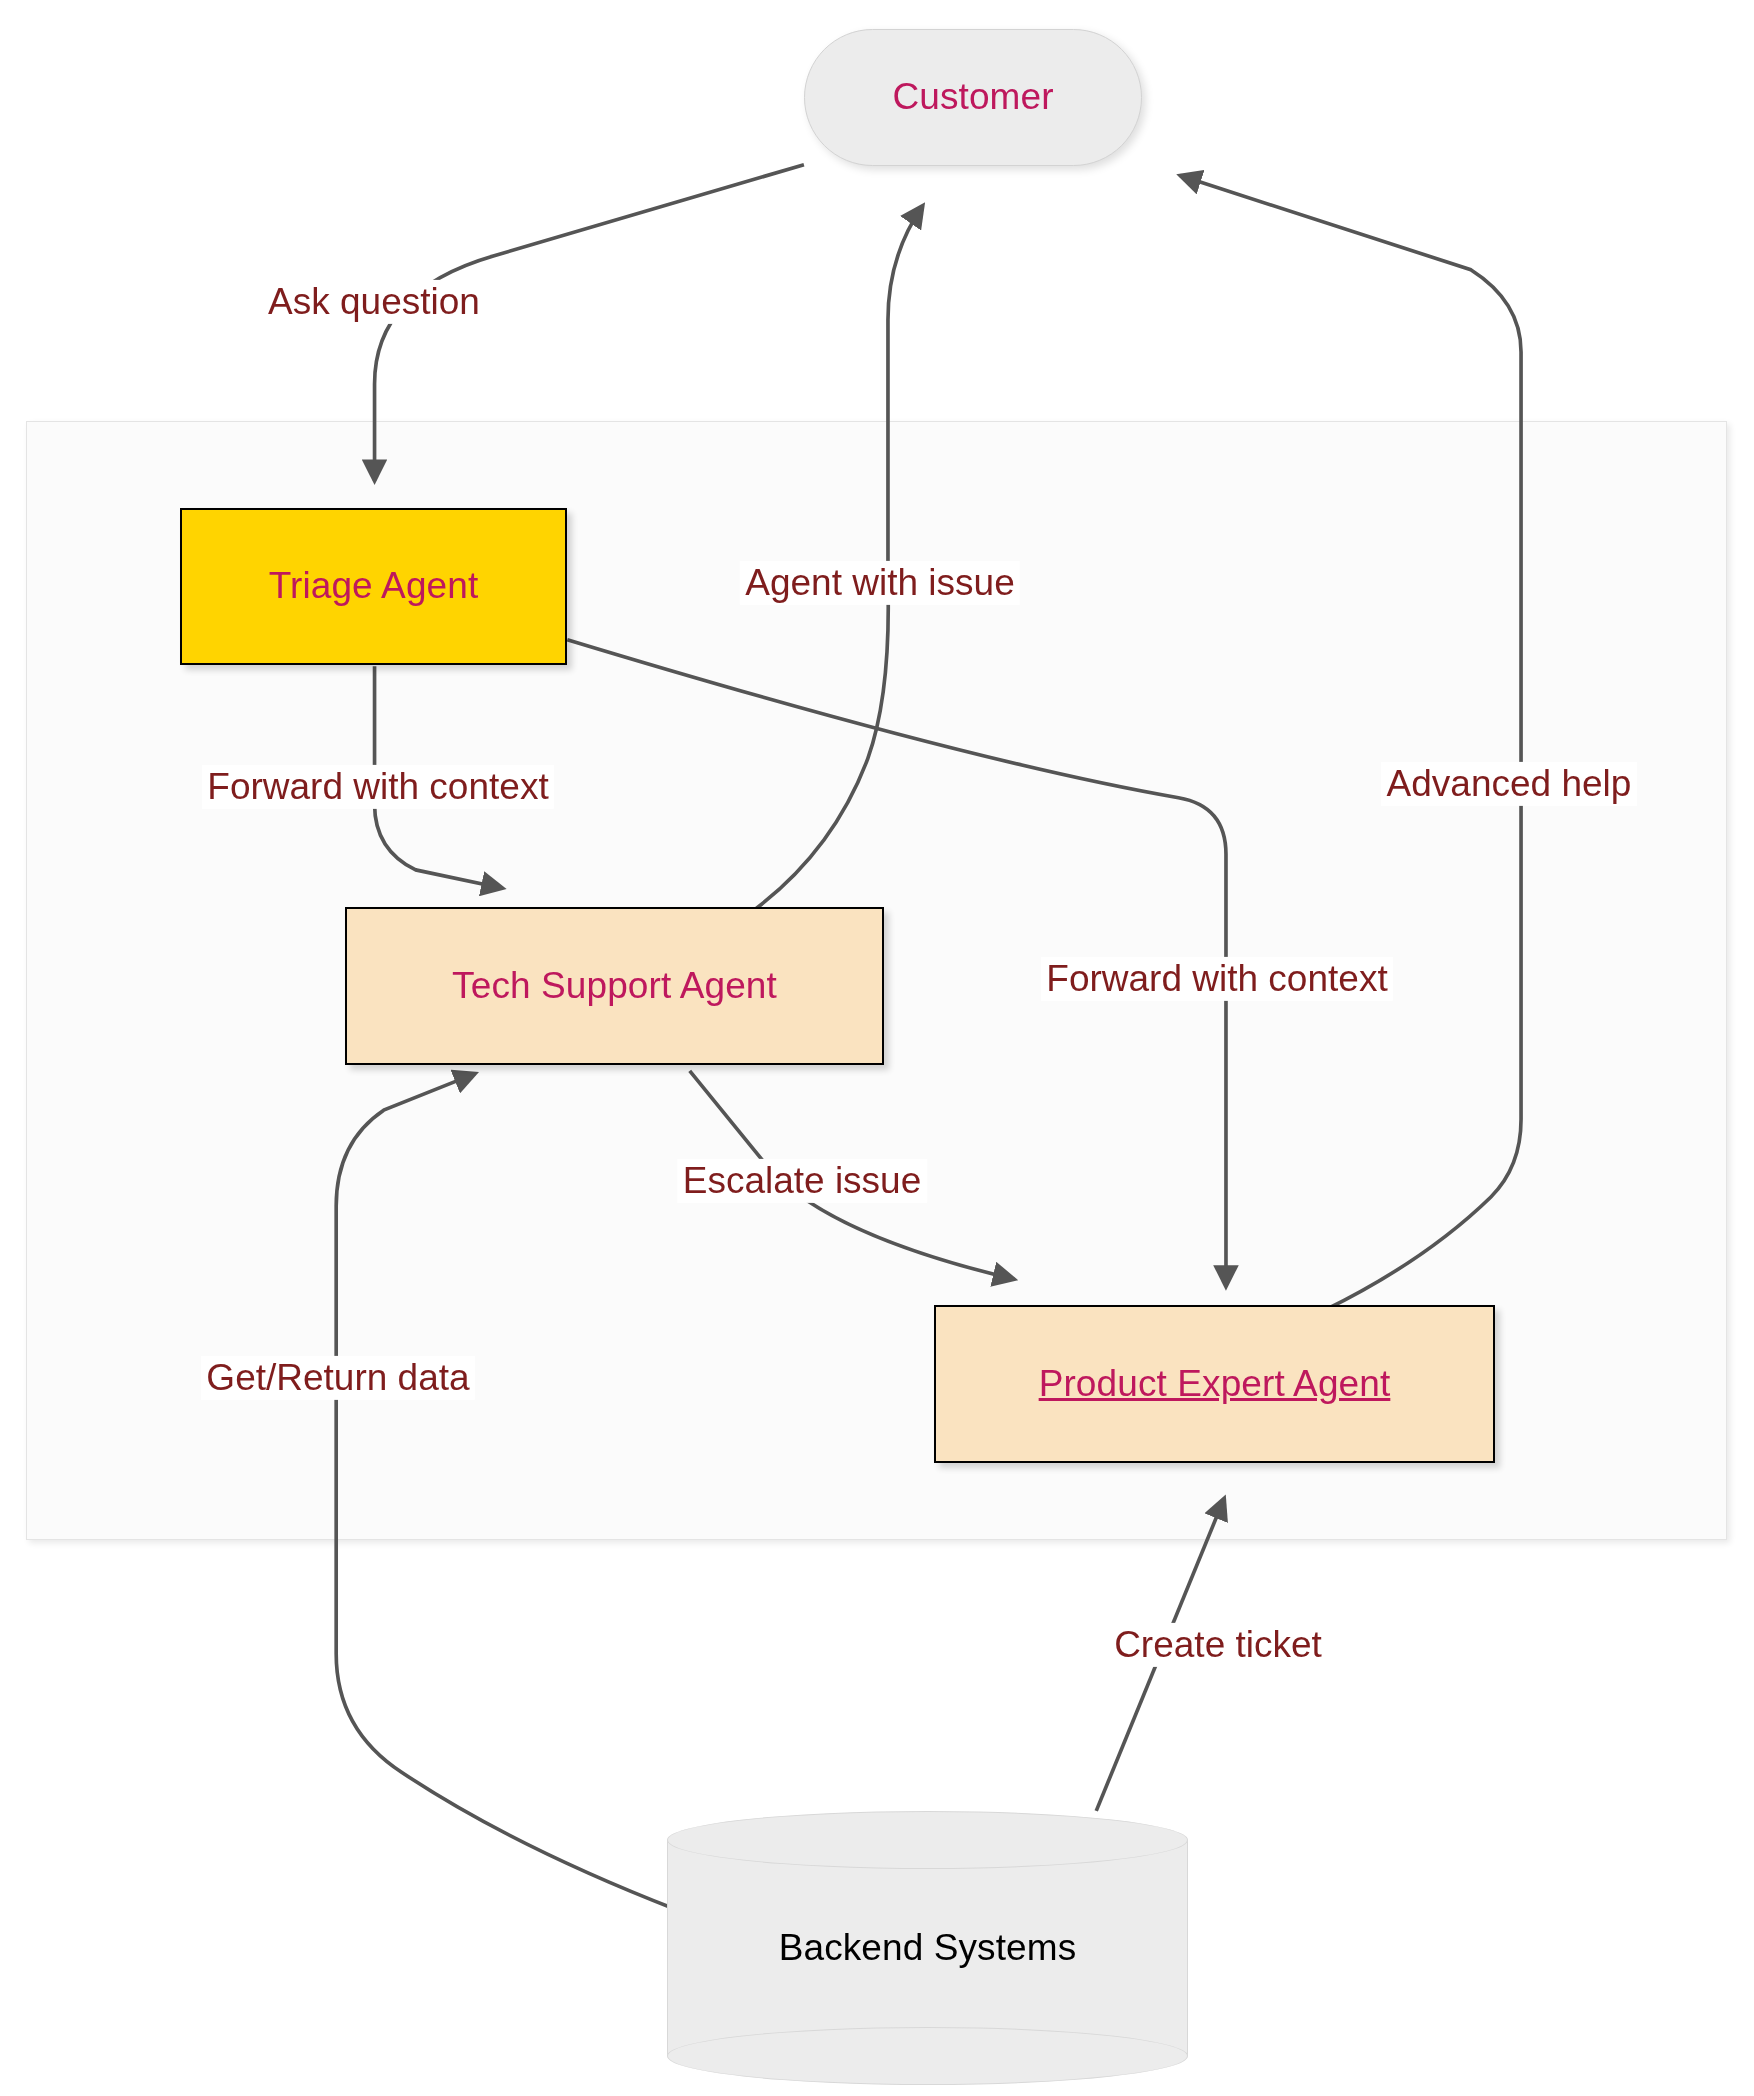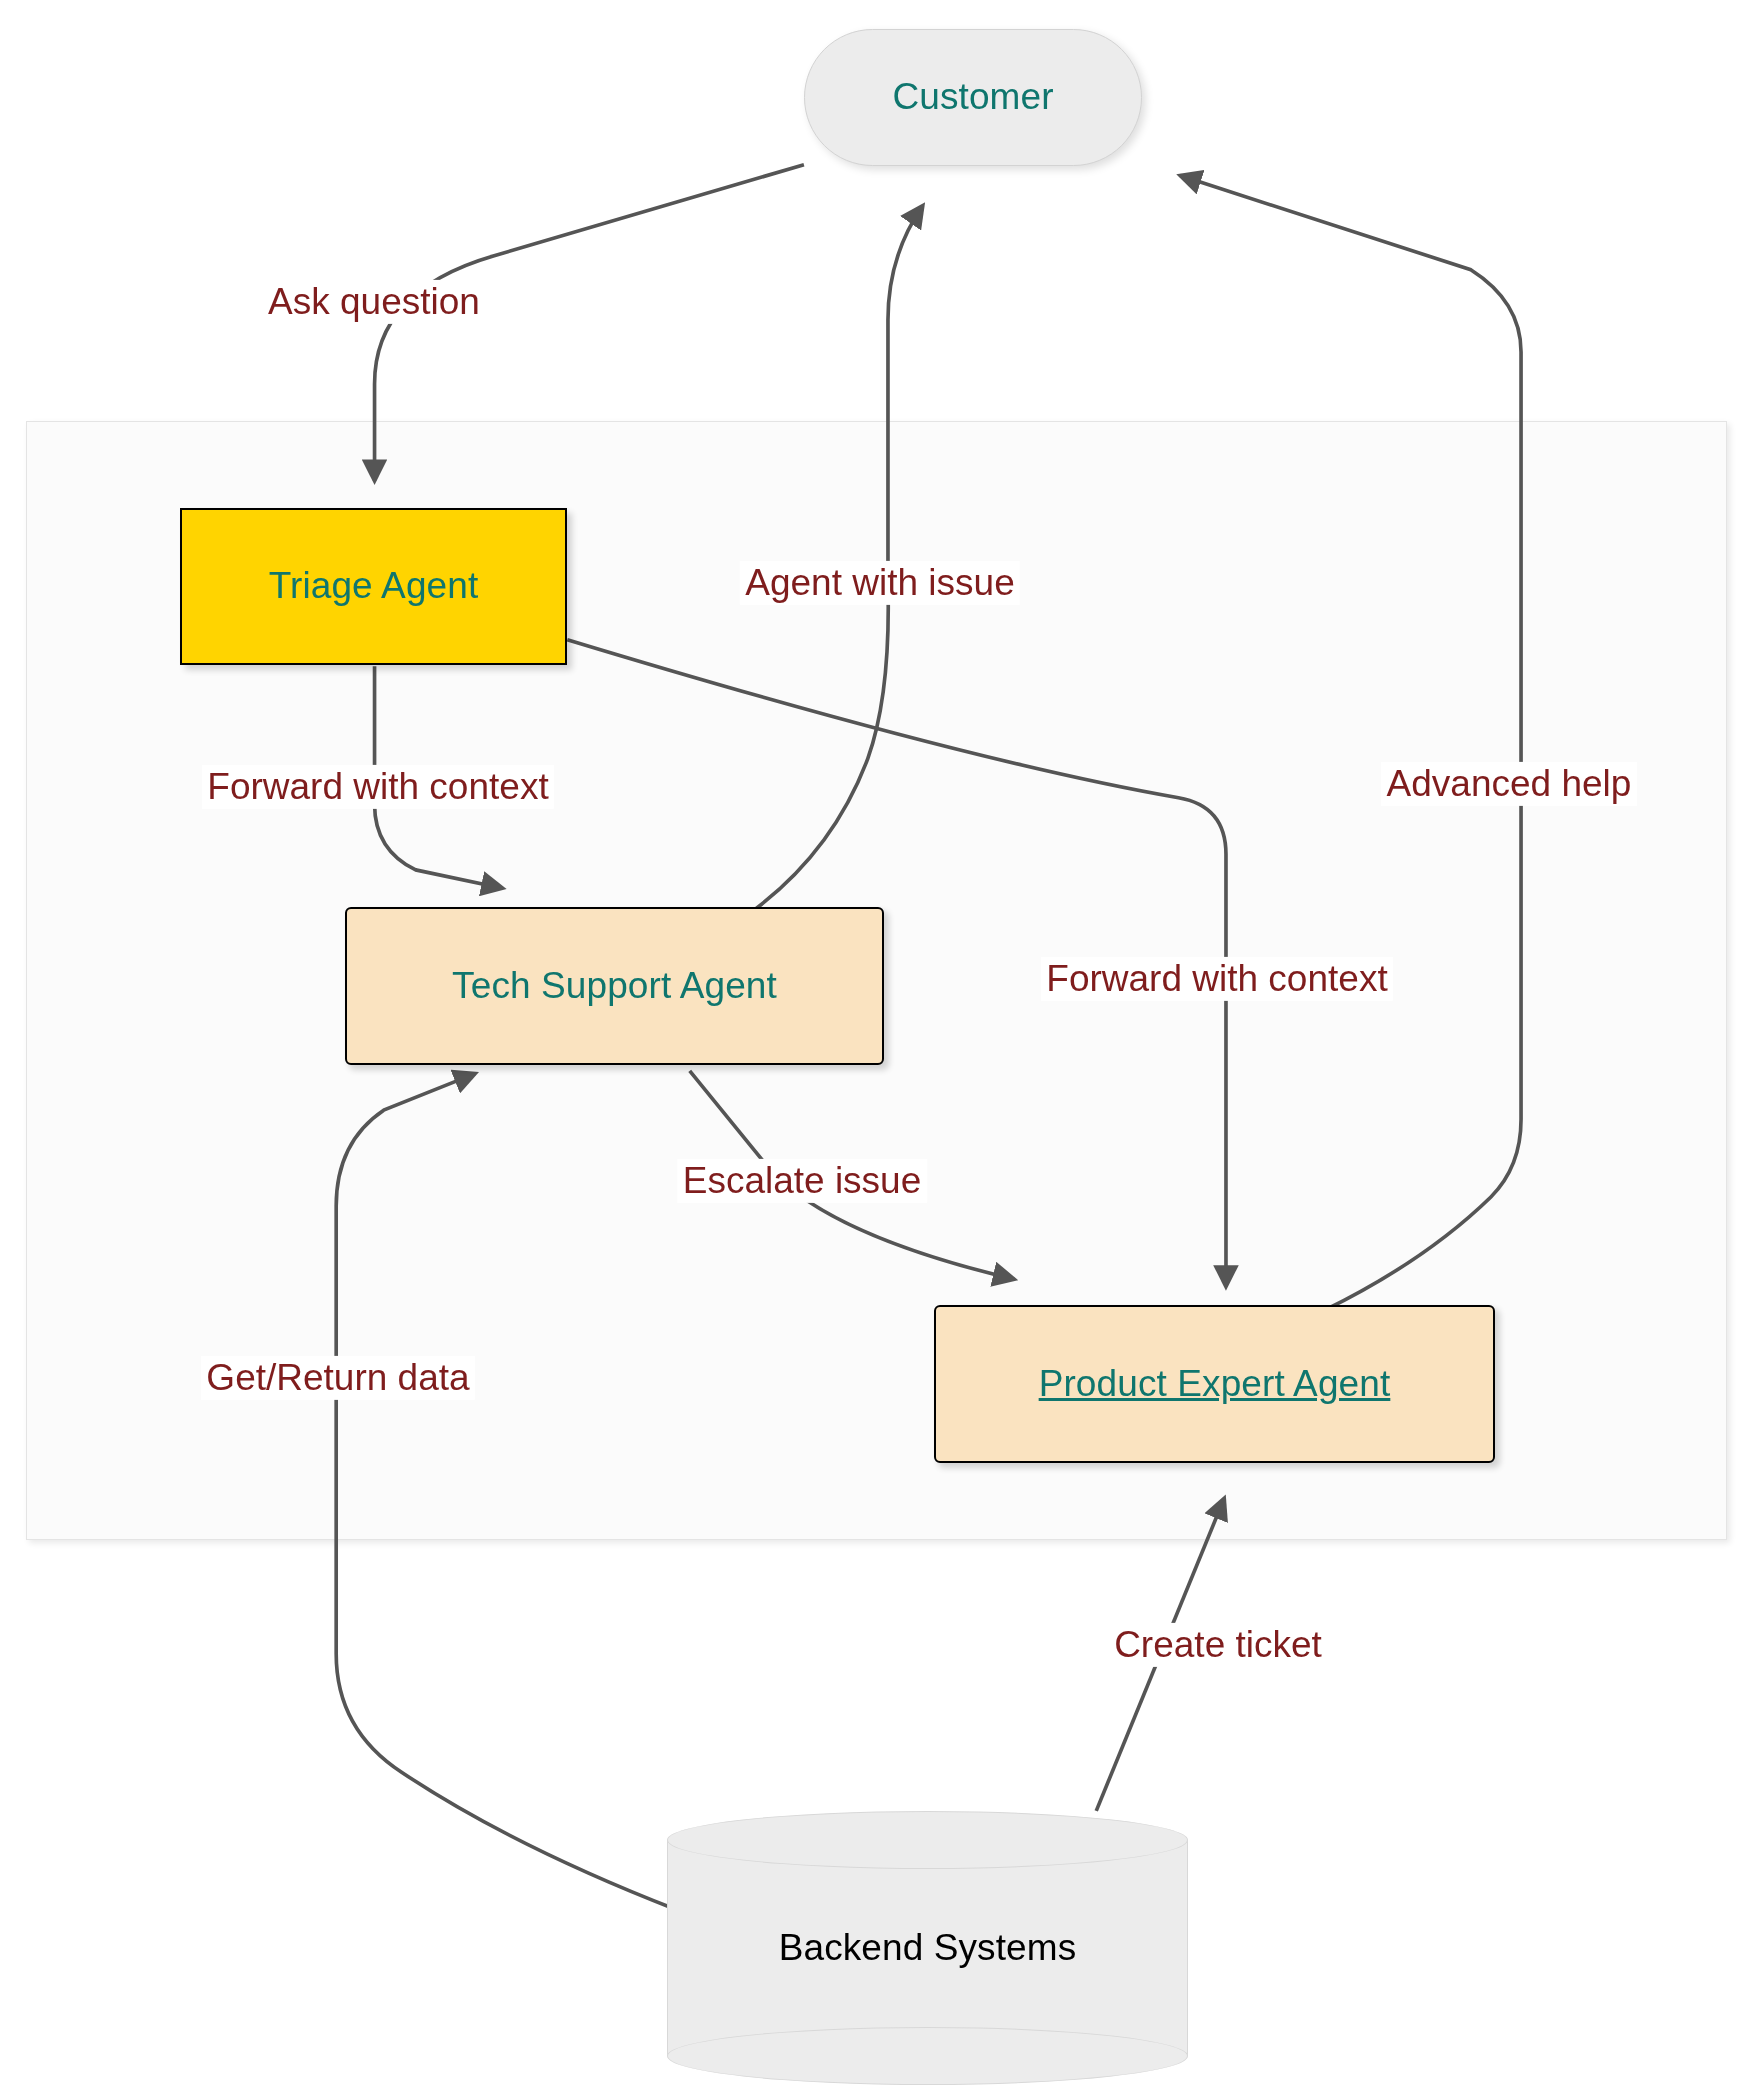--- a/index.html
+++ b/index.html
@@ -2,35 +2,35 @@
 <html style="font-size:14.6px"><head>
 <meta charset="utf-8">
 <style>
   html,body{margin:0;padding:0;background:#ffffff;}
   body{width:1754px;height:2097px;position:relative;overflow:hidden;
        font-family:"Liberation Sans","DejaVu Sans",sans-serif;}
   #stage{position:absolute;inset:0;width:1754px;height:2097px;}
   svg#edges{position:absolute;left:0;top:0;width:1754px;height:2097px;}
 
   .node{position:absolute;box-sizing:border-box;display:flex;align-items:center;
-        justify-content:center;text-align:center;color:#0f766e;}
+        justify-content:center;text-align:center;color:#be185d;}
   .node-label{font-size:37px;line-height:1.1;letter-spacing:0.1px;white-space:nowrap;}
 
   
   .subgraph{position:absolute;background:#fbfbfb;border:1.8px solid #e4e4e4;
             box-shadow:2.7px 2.7px 6.4px rgba(0,0,0,0.09);}
 
   
   .n-stadium{background:#ececec;border:1.8px solid #d3d3d3;border-radius:101px;
              box-shadow:3.7px 3.7px 8.2px rgba(0,0,0,0.13);}
 
   
   .n-rect{border:2.7px solid #000;box-shadow:4.6px 4.6px 6.4px rgba(0,0,0,0.16);}
   .fill-yellow{background:#ffd400;}
-  .fill-peach{background:#fae3c0;border-radius:6px;}
+  .fill-peach{background:#fae3c0;}
 
   
   .n-cyl{position:absolute;}
   .cyl-body{position:absolute;left:0;right:0;top:29px;bottom:29px;
             background:#ececec;border-left:1.8px solid #d8d8d8;border-right:1.8px solid #d8d8d8;}
   .cyl-top{position:absolute;left:0;right:0;top:0;height:58px;background:#ececec;
            border:1.8px solid #d8d8d8;border-radius:50%;box-sizing:border-box;}
   .cyl-bot{position:absolute;left:0;right:0;bottom:0;height:58px;background:#ececec;
            border:1.8px solid #d8d8d8;border-radius:50%;box-sizing:border-box;}
   .cyl-shadow{position:absolute;left:3.7px;right:-5.5px;top:9.1px;bottom:-7.3px;border-radius:50%/10%;

